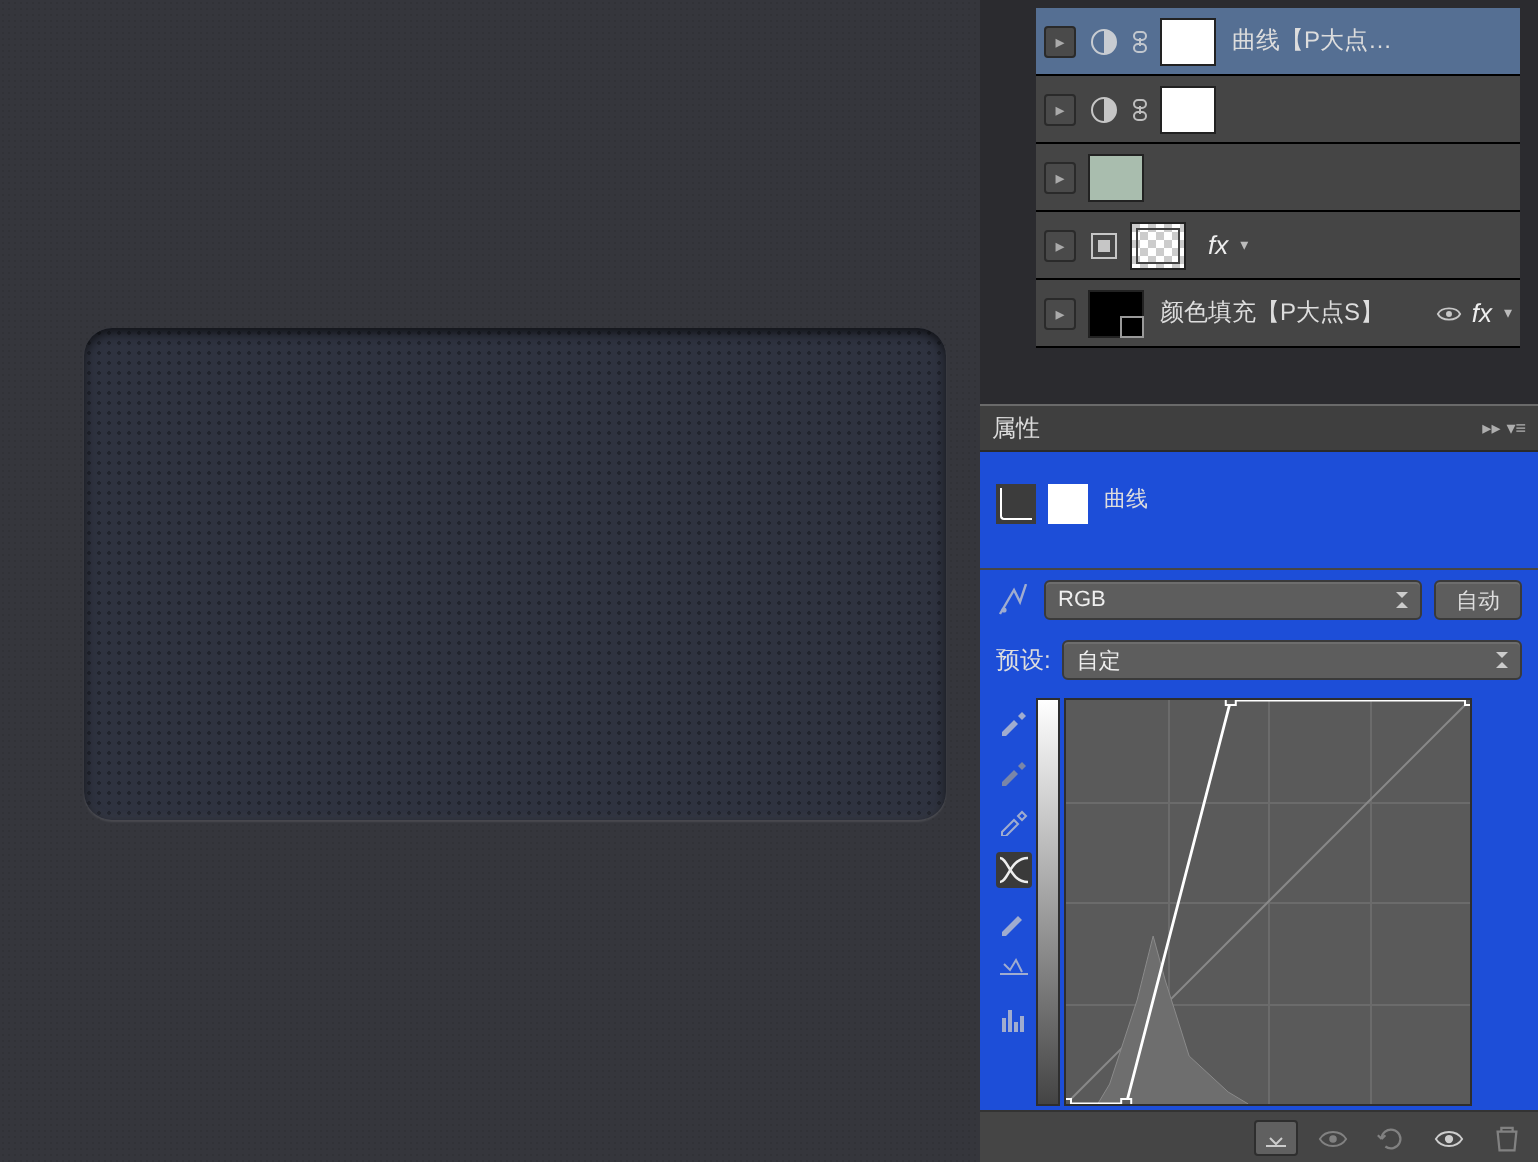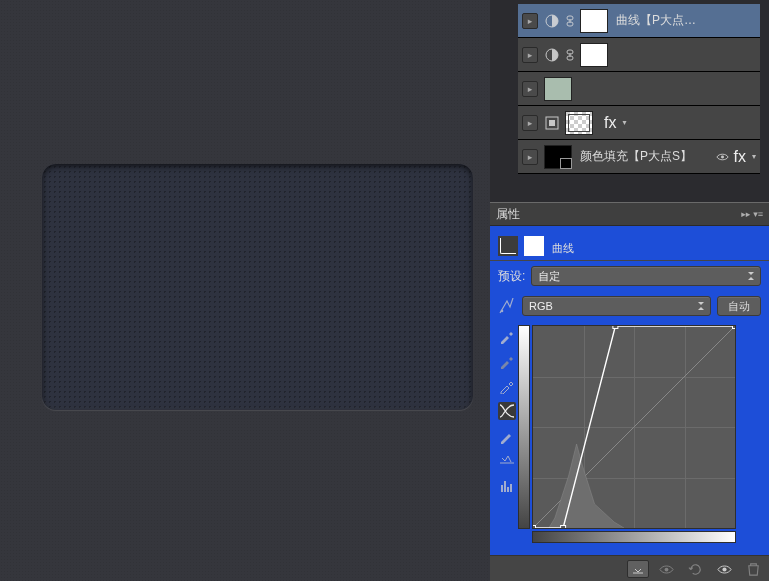--- a/index.html
+++ b/index.html
@@ -13,28 +13,28 @@
 .link-ic{width:10px;height:12px;margin-right:5px;opacity:.8}
 .thumb{width:26px;height:22px;border:1px solid #222;margin-right:8px;flex-shrink:0}
 .thumb.white{background:#fff}
 .thumb.checker{background:repeating-conic-gradient(#fff 0 25%,#ccc 0 50%);background-size:8px 8px;position:relative}
 .thumb.checker .instroke{position:absolute;inset:2px;border:1.5px solid #444}
 .thumb.tex{background:#a9bdae}
 .thumb.black{background:#000;position:relative}
 .thumb.black .tiny{position:absolute;right:-1px;bottom:-1px;width:10px;height:9px;background:#000;border:1px solid #999}
 .lname{flex:1;white-space:nowrap;overflow:hidden;text-overflow:ellipsis;font-size:12px}
 .lname.u{text-decoration:underline}
-.fx{font-size:16px;color:#eee;margin:0 3px}
+.fx{font-style:italic;font-size:13px;color:#eee;margin:0 3px}
 .eye-s{width:13px;height:10px;margin:0 2px;opacity:.85}
 .chev{margin-left:3px;color:#bbb;font-size:8px}
 .props{position:absolute;left:490px;top:202px;width:279px;height:379px;background:#1d4ed8;border-top:1px solid #6a6a6a}
 .p-title{height:22px;background:#3f3f3f;display:flex;align-items:center;padding:0 6px;font-size:12px;border-bottom:1px solid #2a2a2a}
 .p-title .sp{flex:1}
 .p-title .tab-ic{margin-left:3px;opacity:.7;font-size:9px}
-.p-type{height:26px;display:flex;align-items:flex-end;padding:4px 8px;border-bottom:1px solid #464646}
+.p-type{height:26px;display:flex;align-items:flex-start;padding:16px 8px;border-bottom:1px solid #464646}
 .p-type .curv-ic{width:20px;height:20px;background:#3c3c3c;margin-right:6px;position:relative}
 .p-type .curv-ic::after{content:"";position:absolute;left:2px;top:2px;right:2px;bottom:2px;border:1px solid #fff;border-top:none;border-right:none;border-radius:0 0 0 2px}
 .p-type .mask-ic{width:20px;height:20px;background:#fff;margin-right:8px}
 .p-row{display:flex;align-items:center;padding:5px 8px;gap:6px}
 .lbl{color:#ddd;font-size:12px;flex-shrink:0}
 .dd{flex:1;background:#5d5d5d;border:1px solid #3a3a3a;border-radius:3px;height:18px;display:flex;align-items:center;padding:0 6px;color:#eee;font-size:11px;position:relative;box-shadow:inset 0 1px 0 rgba(255,255,255,.1)}
 .dd::after{content:"";position:absolute;right:6px;top:5px;width:0;height:0;border:3px solid transparent;border-top-color:#ccc}
 .dd::before{content:"";position:absolute;right:6px;bottom:5px;width:0;height:0;border:3px solid transparent;border-bottom-color:#ccc}
 .btn{background:#5d5d5d;border:1px solid #3a3a3a;border-radius:3px;height:18px;padding:0 10px;display:flex;align-items:center;font-size:11px;box-shadow:inset 0 1px 0 rgba(255,255,255,.1)}
 .curve-area{display:flex;margin:4px 6px 0 6px}
@@ -129,37 +129,37 @@
     <span class="sp"></span>
     <span class="tab-ic">▸▸</span>
     <span class="tab-ic">▾≡</span>
   </div>
   <div class="p-type">
     <div class="curv-ic"></div>
     <div class="mask-ic"></div>
     <span>曲线</span>
   </div>
   <div class="p-row">
+    <span class="tool">
+        <svg viewBox="0 0 16 16">
+          <path d="M1 15L8 3l3 6 3-9" fill="none" stroke="#ccc" stroke-width="1.2"></path>
+          <circle cx="3" cy="13" r="1.3" fill="#ccc"></circle>
+        </svg>
+      </span>
+    <div class="dd" style="flex:1">
+        <span>RGB</span>
+      </div>
+    <div class="btn">
+        <span>自动</span>
+      </div>
+  </div>
+  <div class="p-row">
     <span class="lbl">预设:</span>
     <div class="dd">
         <span>自定</span>
-      </div>
-  </div>
-  <div class="p-row">
-    <span class="tool">
-        <svg viewBox="0 0 16 16">
-          <path d="M1 15L8 3l3 6 3-9" fill="none" stroke="#ccc" stroke-width="1.2"></path>
-          <circle cx="3" cy="13" r="1.3" fill="#ccc"></circle>
-        </svg>
-      </span>
-    <div class="dd" style="flex:1">
-        <span>RGB</span>
-      </div>
-    <div class="btn">
-        <span>自动</span>
       </div>
   </div>
 
   <div class="curve-area">
     <div class="tool-col">
       <div class="tool">
           <svg viewBox="0 0 16 16">
             <path d="M2 14l6-6 2 2-6 6H2v-2z M10 6l2-2 2 2-2 2z" fill="#ccc"></path>
           </svg>
         </div>

